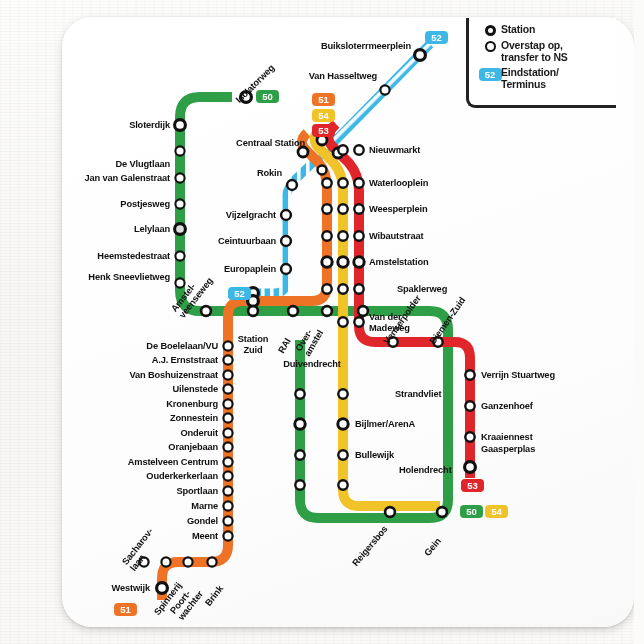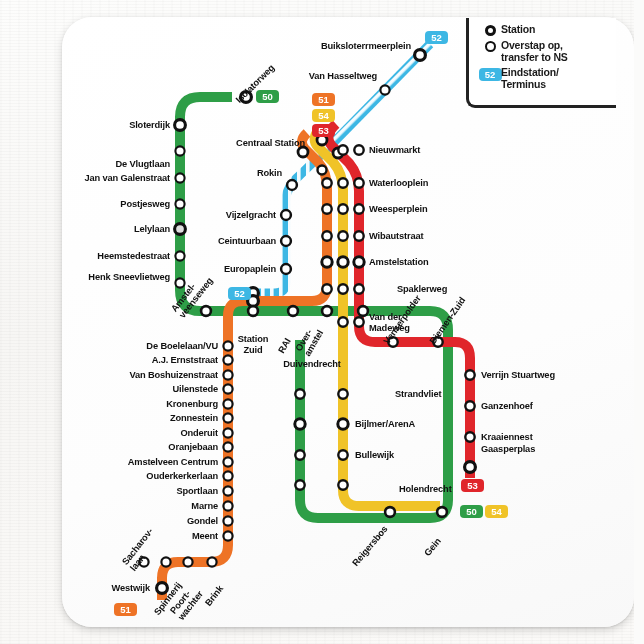--- a/index.html
+++ b/index.html
@@ -418,21 +418,21 @@
     <div class="lbl" style="left:436px;top:336px;transform:rotate(-55deg);transform-origin:left bottom;">Diemen-Zuid</div>
 
     <div class="lbl l" style="left:481px;top:375px;">Verrijn Stuartweg</div>
     <div class="lbl l" style="left:481px;top:406px;">Ganzenhoef</div>
     <div class="lbl l" style="left:481px;top:437px;">Kraaiennest</div>
     <div class="lbl l" style="left:481px;top:449px;">Gaasperplas</div>
 
     <div class="lbl l" style="left:355px;top:394px;margin-left:40px;">Strandvliet</div>
     <div class="lbl l" style="left:355px;top:424px;">Bijlmer/ArenA</div>
     <div class="lbl l" style="left:355px;top:455px;">Bullewijk</div>
-    <div class="lbl l" style="left:355px;top:489px;padding-left:44px;">Holendrecht</div>
+    <div class="lbl l" style="left:355px;top:470px;padding-left:44px;">Holendrecht</div>
 
     <div class="lbl" style="left:358px;top:558px;transform:rotate(-50deg);transform-origin:left bottom;">Reigersbos</div>
     <div class="lbl" style="left:430px;top:548px;transform:rotate(-50deg);transform-origin:left bottom;">Gein</div>
 
     <div class="lbl c two" style="left:253px;top:338px;">
       <div>Station</div>
       <div>Zuid</div>
     </div>
     <div class="lbl" style="left:285px;top:345px;transform:rotate(-60deg);transform-origin:left bottom;">RAI</div>
     <div class="lbl" style="left:311px;top:338px;transform:rotate(-60deg);transform-origin:left bottom;">

